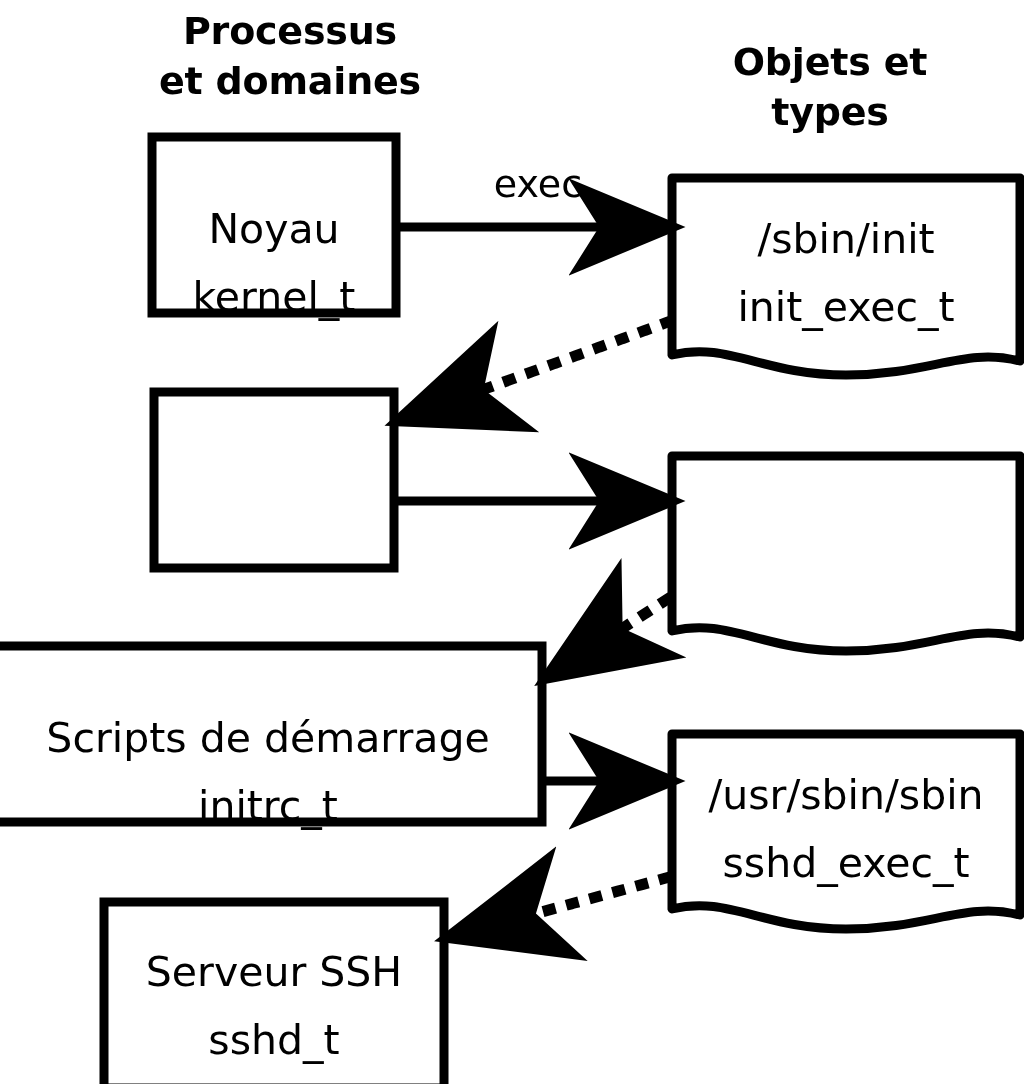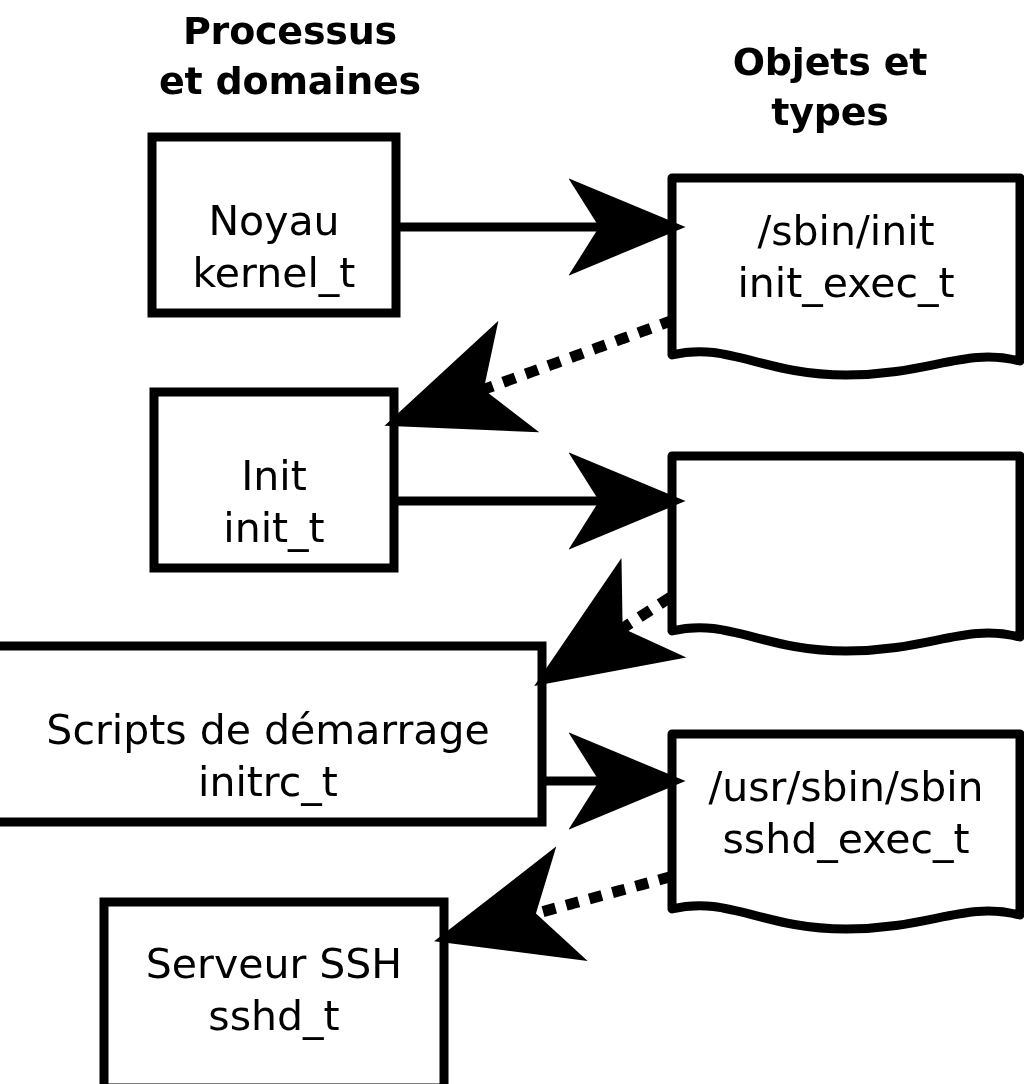--- a/index.html
+++ b/index.html
@@ -33,21 +33,21 @@
     white-space: pre-line;
     letter-spacing: -0.2px;
   }
   #title-left  { left: 60px;  top: 6px;  width: 460px; }
   #title-right { left: 640px; top: 6px;  width: 380px; margin-top: 31px; }
 
   .node-label {
     position: absolute;
     text-align: center;
     font-size: 41px;
-    line-height: 52px;
+    line-height: 68px;
     white-space: pre-line;
     pointer-events: none;
   }
   .edge-label {
     position: absolute;
     font-size: 38px;
     line-height: 40px;
     text-align: center;
   }
 </style>
@@ -101,30 +101,29 @@
 
   <div class="col-title" id="title-left">Processus
 et domaines</div>
 
   <div class="col-title" id="title-right">Objets et
 types</div>
 
   <div class="node-label" style="left:152px; top:195px; width:244px;">Noyau
 kernel_t</div>
 
-  <div class="node-label" style="left:154px; top:450px; width:240px;">Init
-init_t</div>
 
   <div class="node-label" style="left:-6px; top:704px; width:548px;">Scripts de démarrage
 initrc_t</div>
 
   <div class="node-label" style="left:672px; top:205px; width:348px;">/sbin/init
 init_exec_t</div>
 
   <div class="node-label" style="left:104px; top:938px; width:340px;">Serveur SSH
 sshd_t</div>
 
 
   <div class="node-label" style="left:672px; top:761px; width:348px;">/usr/sbin/sbin
 sshd_exec_t</div>
 
+  <div class="edge-label" style="left:448px; top:164px; width:180px;">exec</div>
 
 </div>
 
 </body></html>

